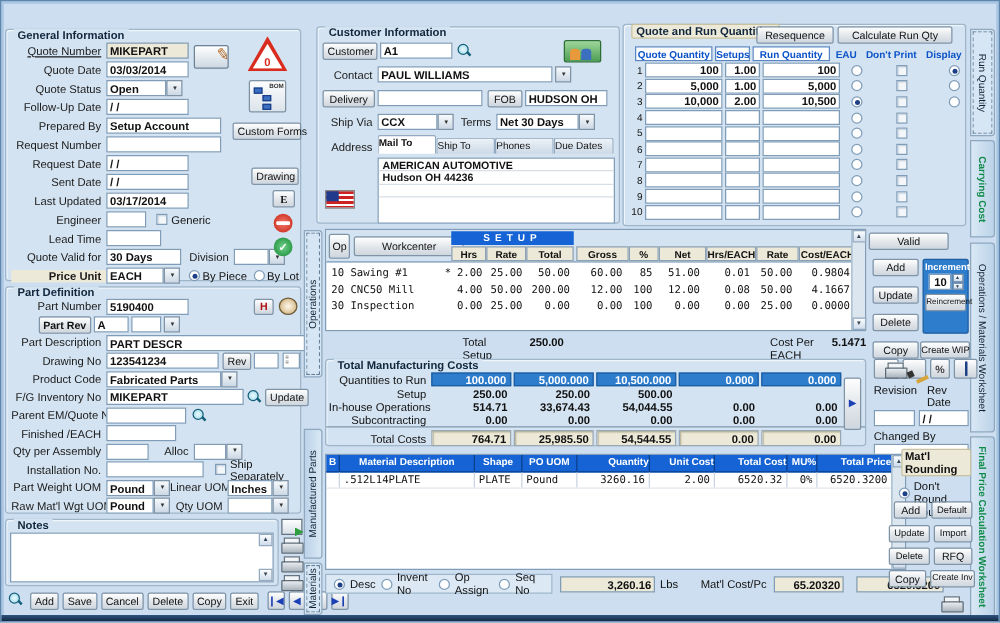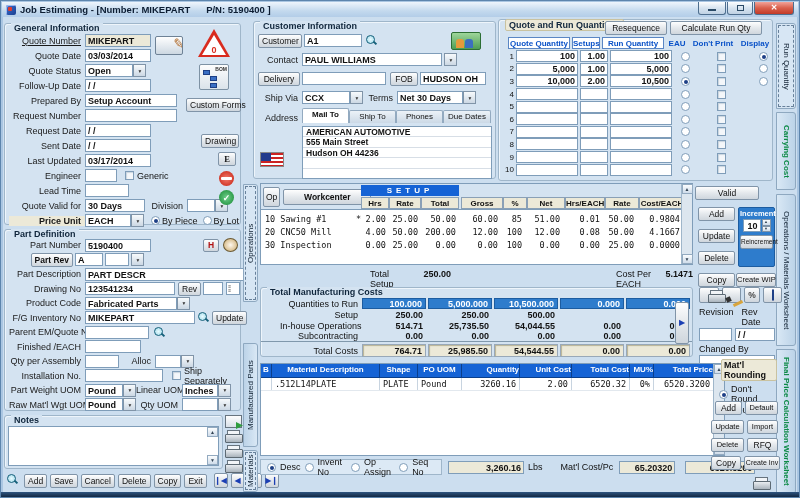--- a/index.html
+++ b/index.html
@@ -66,21 +66,21 @@
   .hcell{background:#ece9d8;border:1px solid #8aa0b6;font-weight:bold;font-size:8px;text-align:center;height:12px;line-height:11px;flex:none;}
   .orow{display:flex;font-family:"DejaVu Sans Mono",monospace;font-size:8.5px;height:13px;line-height:13px;}
   .oc{flex:none;text-align:right;padding-right:3px;white-space:nowrap;}
   .c1{width:94px;text-align:left;padding-left:4px;}.c2{width:6px;padding:0;}.c3{width:28px;}.c4{width:32px;}
   .c5{width:38px;}.c6{width:42px;}.c7{width:24px;}.c8{width:38px;}.c9{width:40px;}.c10{width:34px;}.c11{width:46px;text-align:right;}
   .vscroll{position:absolute;right:0;top:0;bottom:0;width:11px;background:#dce6ef;border-left:1px solid #9fb6ca;
            display:flex;flex-direction:column;justify-content:space-between;align-items:center;font-size:6px;color:#456;}
   .sbtn{width:11px;height:10px;background:linear-gradient(#fbfdfe,#cfdcea);border:1px solid #93aac0;
         display:flex;align-items:center;justify-content:center;font-size:5px;color:#345;}
   
-  .trow{display:flex;align-items:center;margin-bottom:1px;padding-left:19px;}
+  .trow{display:flex;align-items:center;margin-bottom:1px;padding-left:2px;}
   .tlbl{width:82px;text-align:right;padding-right:4px;white-space:nowrap;flex:none;}
   .tcell{width:64px;margin-right:2px;text-align:right;font-weight:bold;padding:0 3px;height:11px;line-height:11px;flex:none;}
   .tcell.blue{background:#2e7ccc;color:#fff;border:1px solid #1c5ca0;}
   .tcell.plain{color:#111;}
   .tcell.sunk{background:#ece9d8;border:1px solid #98a8b8;box-shadow:inset 1px 1px 1px #b9b396;height:13px;line-height:12px;}
   
   .mhdr{display:flex;background:#1563d5;border-bottom:1px solid #0a3f8c;}
   .mh{color:#fff;font-weight:bold;font-size:8px;text-align:center;height:13px;line-height:12px;border-right:1px solid #0a3f8c;flex:none;}
   .mrow{display:flex;font-family:"DejaVu Sans Mono",monospace;font-size:8.5px;height:13px;line-height:13px;border-bottom:1px solid #e2e8ee;}
   .mc{flex:none;border-right:1px solid #c8d4e0;padding:0 3px;white-space:nowrap;overflow:hidden;}
@@ -115,42 +115,29 @@
   .bookic{width:16px;height:13px;background:linear-gradient(#7ea8e0,#2c5aa8);border:1px solid #1d3f86;border-radius:2px;}
   .reportic{width:17px;height:13px;background:linear-gradient(#fdfdfd,#d8e0e8);border:1px solid #67747f;position:relative;}
   .reportic::after{content:"";position:absolute;right:-2px;bottom:-2px;width:7px;height:7px;background:#2f9e3f;clip-path:polygon(0 0,100% 50%,0 100%);}
   .navb{width:14px;height:15px;display:flex;align-items:center;justify-content:center;color:#1b3fb4;font-size:8px;padding:0;}
   .hbtn{width:16px;height:13px;display:flex;align-items:center;justify-content:center;}
   .listic{width:14px;height:13px;background:#fff;border:1px solid #7f9db9;position:relative;font-size:5px;color:#555;line-height:4px;padding:1px;}
   .persic{width:15px;height:14px;border-radius:50%;background:radial-gradient(#fef8ee,#caa86a);border:1px solid #6b5a33;}
   .spin{display:flex;flex-direction:column;width:9px;height:13px;}
   .spin b{flex:1;border:1px solid #8094a8;background:linear-gradient(#fbfdfe,#cfdcea);font-size:4px;line-height:4px;text-align:center;color:#345;}
   .addr-line{height:10.4px;line-height:10.4px;border-bottom:1px solid #d7dee6;font-weight:bold;font-size:8.5px;padding:0 3px;white-space:nowrap;}
-  .ctab{height:13px;line-height:12px;text-align:center;font-size:8px;border:1px solid #93aac0;border-bottom:none;background:linear-gradient(#ecf2f8,#ccd9e6);border-radius:2px 2px 0 0;flex:none;}
+  .ctab{height:13px;line-height:12px;text-align:left;font-size:8px;border:1px solid #93aac0;border-bottom:none;background:linear-gradient(#ecf2f8,#ccd9e6);border-radius:2px 2px 0 0;flex:none;}
   .ctab.active{background:#fff;font-weight:bold;height:15px;}
   .bottomframe{position:absolute;left:0;right:0;bottom:0;height:5px;background:linear-gradient(#2e5580,#122843);}
 </style>
 </head>
 <body>
 
 <div class="win">
 
-  <div class="titlebar">
-    <span class="app-icon"></span>
-    <span class="title-text">Job Estimating - [Number: MIKEPART      P/N: 5190400 ]</span>
-    <span class="winbtns">
-      <span class="wbtn min">
-          <span class="bar"></span>
-        </span>
-      <span class="wbtn max">
-          <span class="sq"></span>
-        </span>
-      <span class="wbtn close">✕</span>
-    </span>
-  </div>
 
   <div class="gb" style="left:3px;top:22px;width:237px;height:202px;padding-top:9px;">
     <span class="gb-title">General Information</span>
     <div class="row" style="height:15px">
         <span class="lbl" style="width:76px;text-decoration:underline">Quote Number</span>
         <span class="fld ro" style="width:66px">MIKEPART</span>
       </div>
     <div class="row" style="height:15px">
         <span class="lbl" style="width:76px">Quote Date</span>
         <span class="fld" style="width:66px">03/03/2014</span>
@@ -368,21 +355,20 @@
       </div>
     <div class="row" style="height:16px;align-items:flex-end">
         <span class="lbl" style="width:44px">Address</span>
       <span class="ctab active" style="width:47px">Mail To</span>
       <span class="ctab" style="width:47px">Ship To</span>
       <span class="ctab" style="width:47px">Phones</span>
       <span class="ctab" style="width:48px">Due Dates</span>
     </div>
     <div style="position:absolute;left:48px;top:104px;width:190px;height:53px;background:#fff;border:1px solid #7f9db9;">
       <div class="addr-line">AMERICAN AUTOMOTIVE</div>
-      <div class="addr-line">555 Main Street</div>
       <div class="addr-line">Hudson OH 44236</div>
       <div class="addr-line"></div>
     </div>
     <span class="flag" style="position:absolute;left:6px;top:130px"></span>
   </div>
 
   <div class="gb" style="left:497px;top:18px;width:275px;height:162px;padding-top:15px;">
     <span class="gb-title hl">Quote and Run Quantities</span>
     <button class="btn" style="position:absolute;left:106px;top:1px;width:62px">Resequence</button>
     <button class="btn" style="position:absolute;left:171px;top:1px;width:92px">Calculate Run Qty</button>
@@ -538,21 +524,21 @@
   <div class="vtab right green" style="left:775px;top:111px;width:20px;height:78px;">Carrying Cost</div>
   <div class="vtab right" style="left:775px;top:193px;width:20px;height:152px;">Operations / Materials Worksheet</div>
   <div class="vtab right green" style="left:775px;top:348px;width:20px;height:145px;">Final Price Calculation Worksheet</div>
 
   <div class="vtab left active" style="left:242px;top:183px;width:15px;height:118px;">Operations</div>
 
   <div class="grid" style="left:259px;top:182px;width:433px;height:82px;">
     <div class="ops-hdr">
       <div class="ops-hdr-left">
         <button class="btn" style="height:20px;padding:0 2px">Op</button>
-        <button class="btn" style="height:16px;width:88px;font-weight:bold">Workcenter</button>
+        <button class="btn" style="height:16px;width:88px;font-weight:normal">Workcenter</button>
       </div>
       <div>
         <div style="display:flex;gap:2px;margin-top:1px">
           <span class="bar" style="width:98px">SETUP</span>
         </div>
         <div style="display:flex;margin-top:1px">
           <span class="hcell" style="width:28px">Hrs</span>
           <span class="hcell" style="width:32px">Rate</span>
           <span class="hcell" style="width:38px">Total</span>
           <span class="hcell" style="width:42px;margin-left:2px">Gross</span>
@@ -650,21 +636,21 @@
         <span class="tlbl">Setup</span>
         <span class="tcell plain">250.00</span>
         <span class="tcell plain">250.00</span>
         <span class="tcell plain">500.00</span>
         <span class="tcell plain"></span>
         <span class="tcell plain"></span>
       </div>
     <div class="trow" style="height:10px">
         <span class="tlbl">In-house Operations</span>
         <span class="tcell plain">514.71</span>
-        <span class="tcell plain">25,735.50</span>
+        <span class="tcell plain">33,674.43</span>
         <span class="tcell plain">54,044.55</span>
         <span class="tcell plain">0.00</span>
         <span class="tcell plain">0.00</span>
       </div>
     <div class="trow" style="height:10px;border-bottom:1px solid #8098ac;padding-bottom:1px">
         <span class="tlbl">Subcontracting</span>
         <span class="tcell plain">0.00</span>
         <span class="tcell plain">0.00</span>
         <span class="tcell plain">0.00</span>
         <span class="tcell plain">0.00</span>

